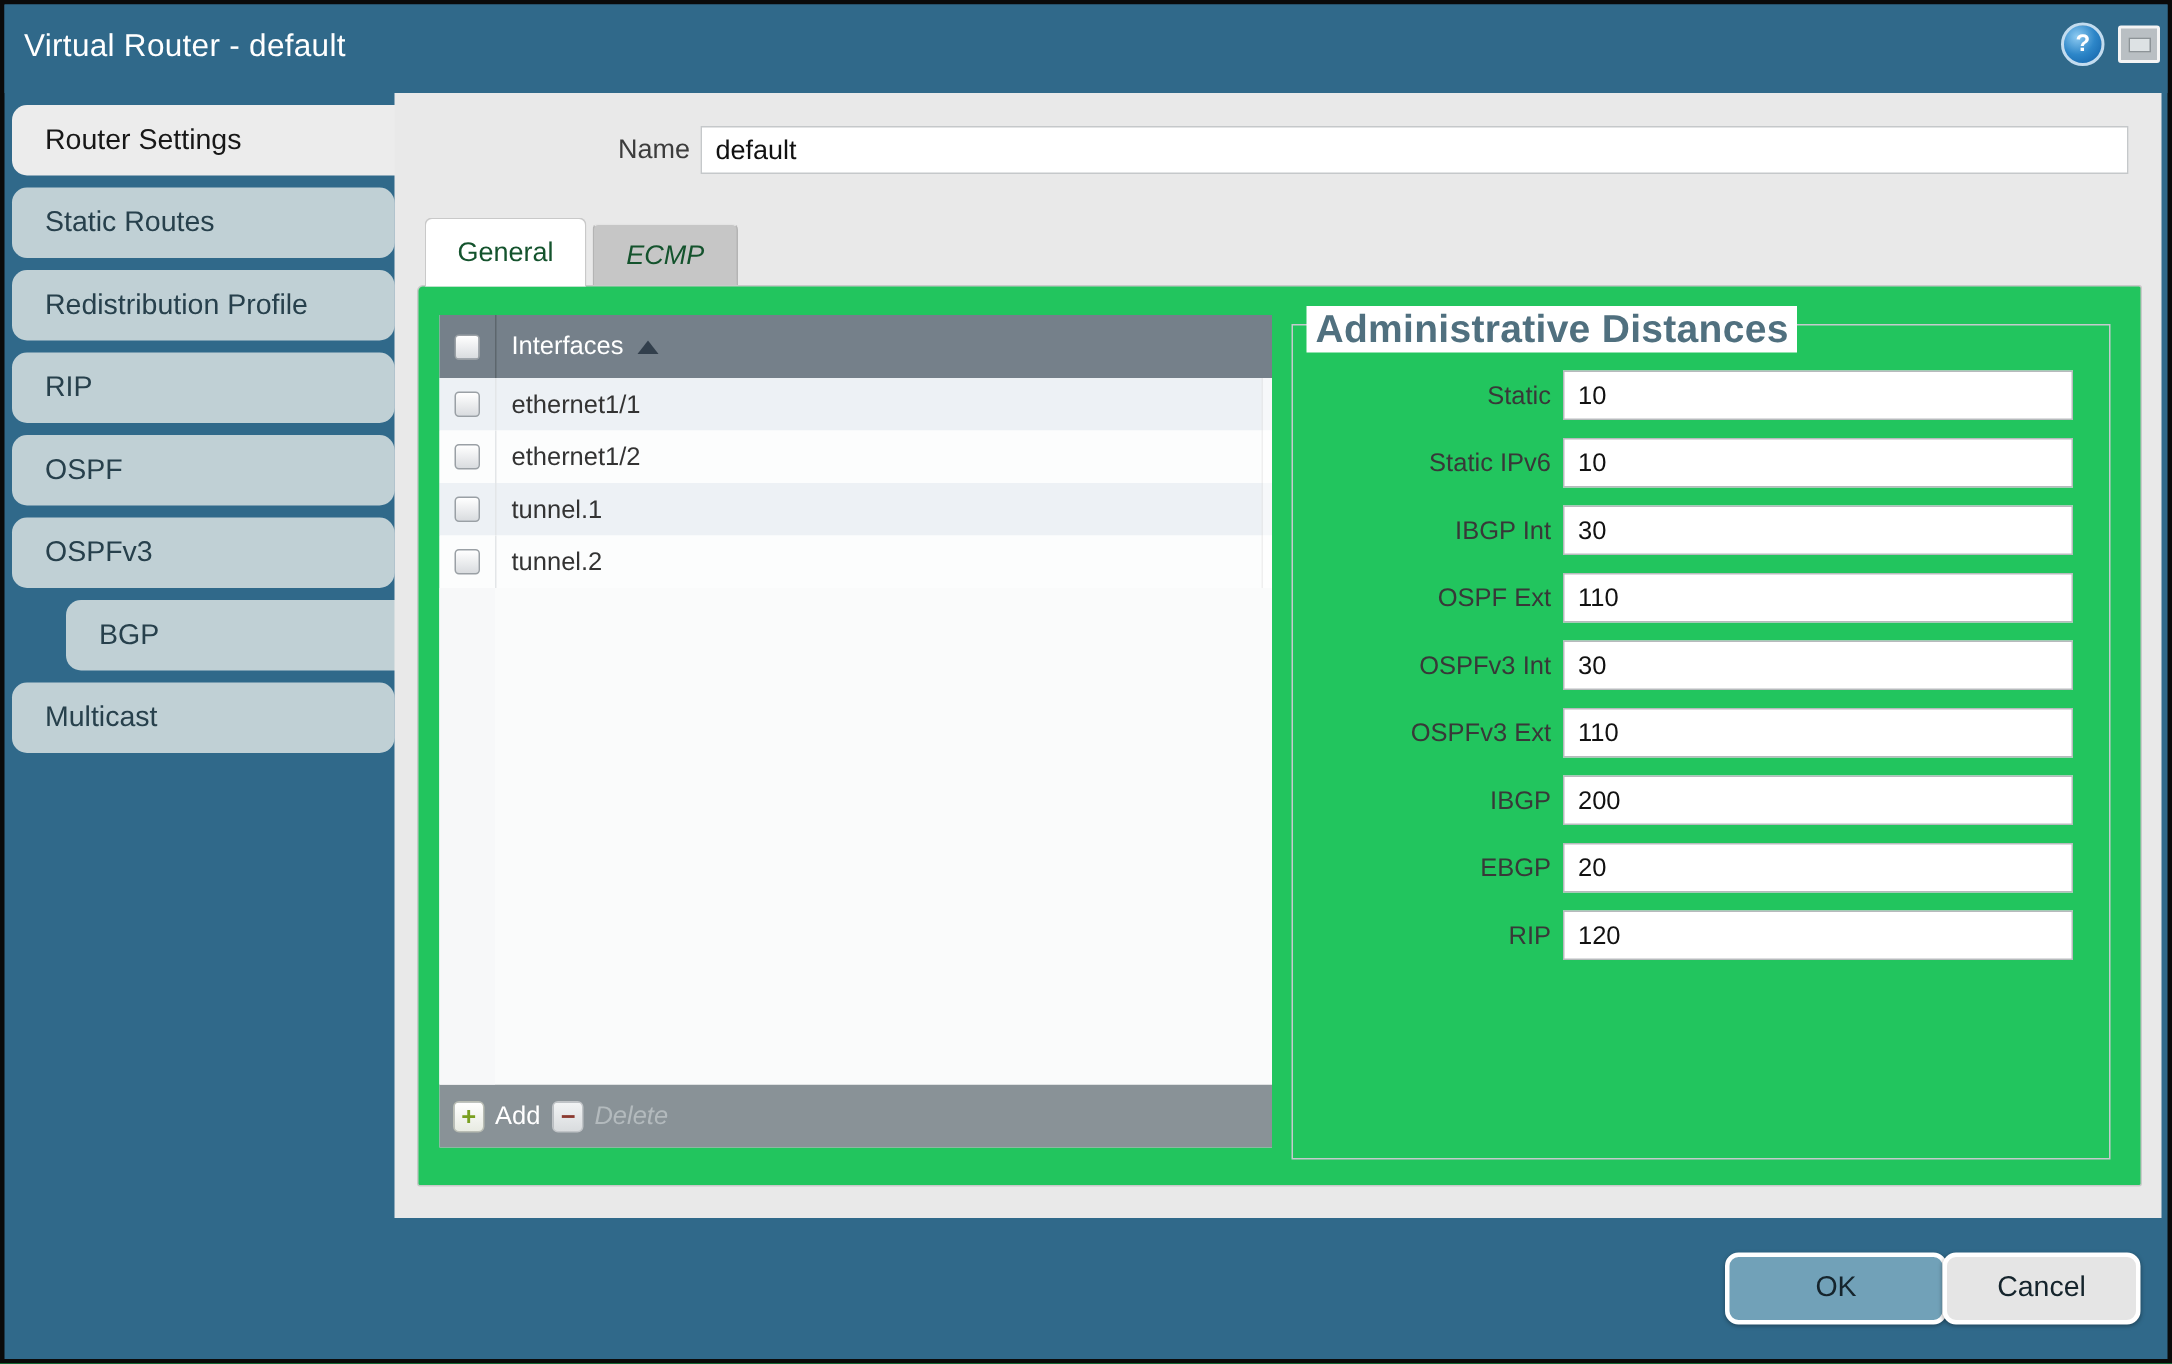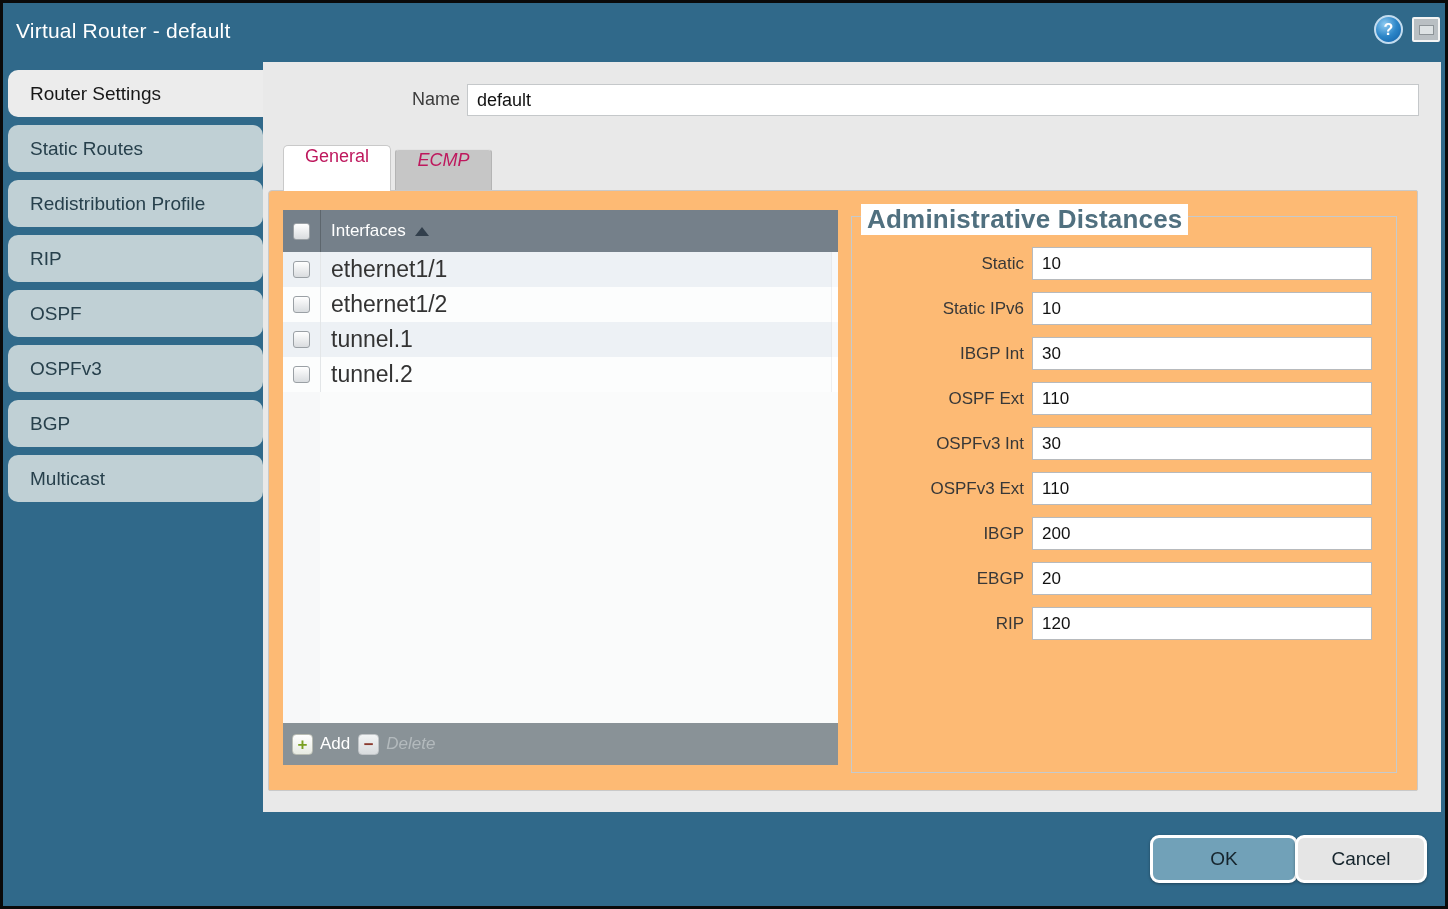--- a/index.html
+++ b/index.html
@@ -24,45 +24,45 @@
     border-radius:10px; display:flex; align-items:center; padding-left:22px;
     font-size:19px; color:#27404c; cursor:pointer; }
   .side-item.active { background:#ececec; width:259px; border-radius:10px 0 0 10px; color:#171717; }
 
   
   .content { position:absolute; left:260px; top:59px; width:1178px; height:750px; background:#e9e9e9; }
   .name-label { position:absolute; left:7px; top:27px; width:190px; text-align:right; font-size:18px; color:#3c3c3c; }
   .name-input { position:absolute; left:204px; top:22px; width:952px; height:32px; background:#fff;
     border:1px solid #c5c8ca; font-family:"Liberation Sans",sans-serif; font-size:18px; color:#111; padding:0 9px; }
 
-  .tab { position:absolute; display:flex; justify-content:center; font-size:18px;
-    cursor:pointer; color:#be185d; }
+  .tab { position:absolute; display:flex; align-items:center; justify-content:center; font-size:18px;
+    cursor:pointer; color:#14532d; }
   .tab.active { left:20px; top:83px; width:108px; height:46px; background:#fff;
     border:1px solid #c9c9c9; border-bottom:none; border-radius:5px 5px 0 0; z-index:3; }
   .tab.inactive { left:132px; top:87px; width:97px; height:42px; background:#c6c6c6;
     border:1px solid #b4b4b4; border-bottom:none; border-top-color:#e4e4e4; border-radius:4px 4px 0 0; z-index:1;font-style:italic; }
 
-  .panel { position:absolute; left:5px; top:128px; width:1150px; height:601px; background:#fdba74;
+  .panel { position:absolute; left:15px; top:128px; width:1150px; height:601px; background:#22c55e;
     border:1px solid #c9c9c9; border-radius:4px 2px 2px 2px; z-index:2; }
 
   
   .iftable { position:absolute; left:14px; top:19px; width:555px; height:555px;
     display:flex; flex-direction:column; background:#fafbfb; }
   .if-header { height:42px; background:#75808a; display:flex; align-items:center; flex:none; }
   .if-header .cb-cell { width:37px; display:flex; justify-content:center; }
   .if-header .label-cell { flex:1; border-left:1px solid #5d666d; padding-left:10px; height:100%;
     display:flex; align-items:center; color:#fff; font-size:17px; }
   .sort-asc { display:inline-block; width:0; height:0; margin-left:9px;
     border-left:7px solid transparent; border-right:7px solid transparent; border-bottom:9px solid #323f4c; }
   .if-row { height:35px; display:flex; align-items:center; flex:none; cursor:pointer; }
   .if-row:nth-child(odd) { background:#fcfdfd; }
   .if-row:nth-child(even) { background:#edf1f5; }
   .if-row .cb-cell { width:37px; display:flex; justify-content:center; }
   .if-row .label-cell { flex:1; border-left:1px solid #e3e6e8; padding-left:10px; height:100%;
-    display:flex; align-items:center; font-size:23px; color:#333; }
+    display:flex; align-items:center; font-size:17px; color:#333; }
   .if-body-fill { flex:1; background:#fafbfb; border-left:37px solid #f7f8f9; position:relative; }
   .scroll-strip { position:absolute; right:0; top:-140px; width:7px; height:140px;
     background:rgba(255,255,255,0.5); border-left:1px solid rgba(0,0,0,0.06); }
   .checkbox { width:17px; height:17px; border:1px solid #9aa0a5; border-radius:3px;
     background:linear-gradient(#ffffff, #d9dcdf); cursor:pointer; }
   .if-footer { height:42px; background:#899297; display:flex; align-items:center; padding-left:9px; flex:none; gap:8px; }
   .tbl-btn { display:flex; align-items:center; gap:7px; cursor:pointer; }
   .tbl-btn .ic { width:21px; height:21px; border-radius:4px; display:flex; align-items:center; justify-content:center;
     font-weight:bold; font-size:17px; line-height:1; }
   .add-ic { background:linear-gradient(#ffffff,#e8ebe2); border:1px solid #b9bdb4; color:#7aa021; }
@@ -114,21 +114,21 @@
   </div>
   <div class="side-item" style="top:232px;">
     <span>RIP</span>
   </div>
   <div class="side-item" style="top:287px;">
     <span>OSPF</span>
   </div>
   <div class="side-item" style="top:342px;">
     <span>OSPFv3</span>
   </div>
-  <div class="side-item" style="top:397px;">
+  <div class="side-item" style="top:397px;margin-left:36px;">
     <span>BGP</span>
   </div>
   <div class="side-item" style="top:452px;">
     <span>Multicast</span>
   </div>
 
   <div class="content">
 
     <div class="name-label">Name</div>
     <input class="name-input" type="text" value="default" style="">

